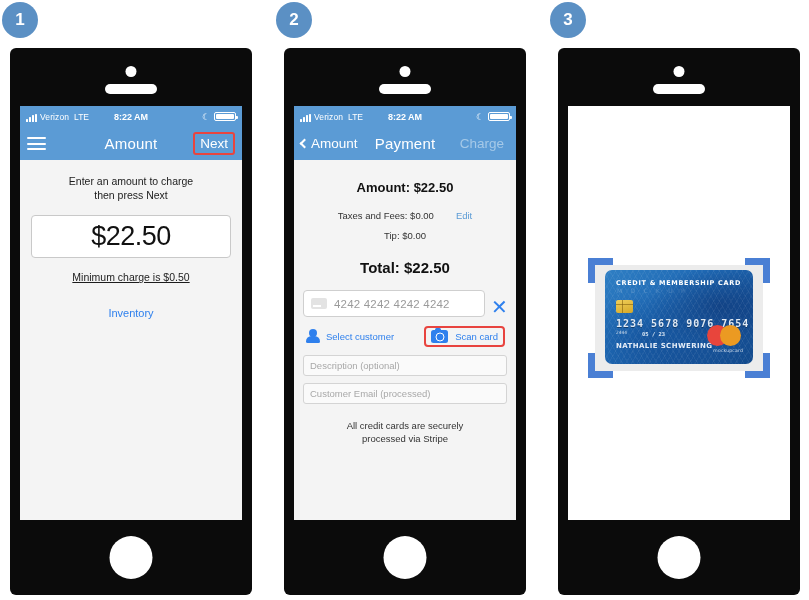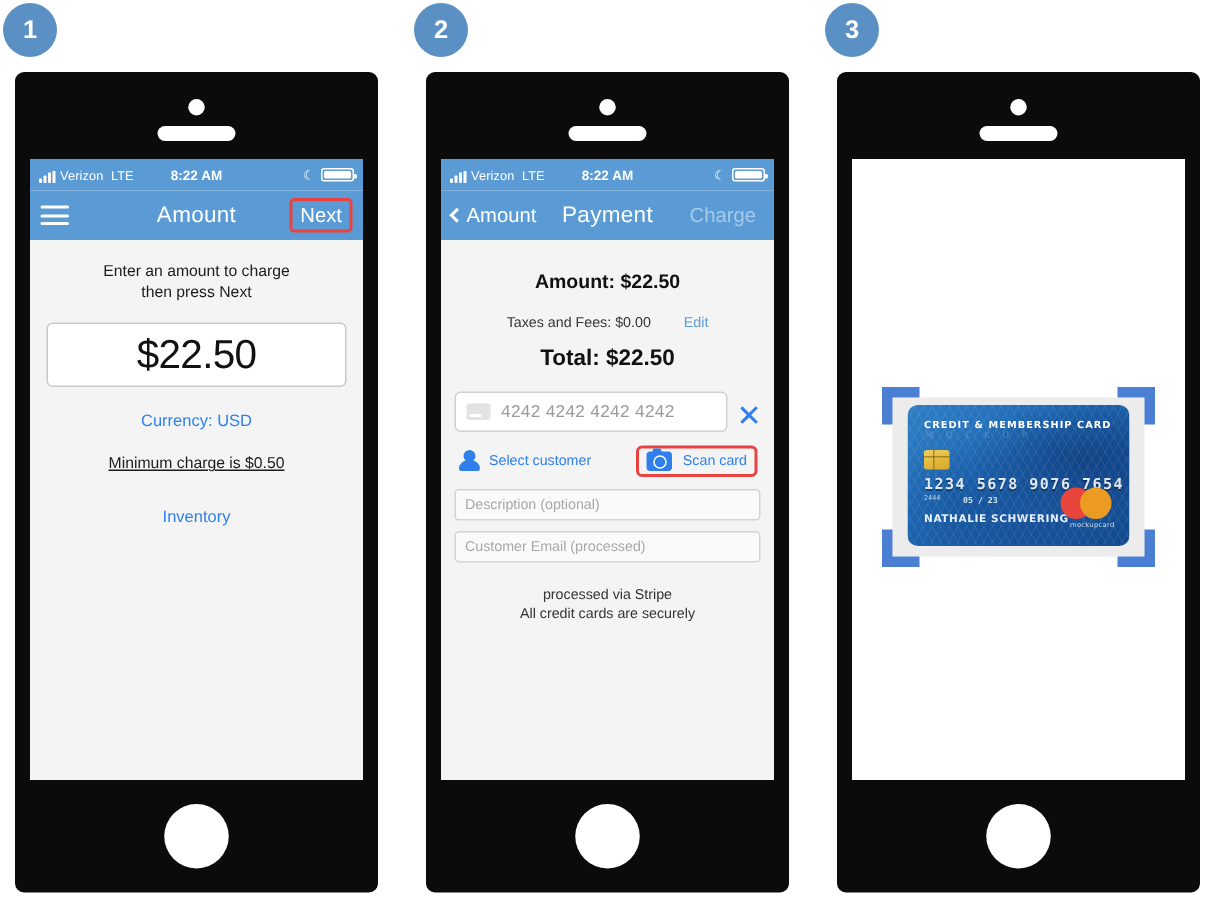--- a/index.html
+++ b/index.html
@@ -474,23 +474,20 @@
     </div>
 
     <div class="body-1">
       <div class="hint">
         <div>Enter an amount to charge</div>
         <div>then press Next</div>
       </div>
       <div class="amount-box">
         <span class="amount-value">$22.50</span>
       </div>
-      <div class="currency-line">
-        <span class="link-blue">Currency: USD</span>
-      </div>
       <div class="minimum-line">Minimum charge is $0.50</div>
       <div>
         <span class="link-blue">Inventory</span>
       </div>
     </div>
   </div>
 
   <div class="home-button"></div>
 </div>
 
@@ -532,20 +529,21 @@
     <div class="body-2">
       <div class="tip-spacer"></div>
 
 
       <div class="totals">
         <div class="amount-line">Amount: $22.50</div>
         <div class="fee-line">
           <span>Taxes and Fees: $0.00</span>
           <span class="fee-edit">Edit</span>
         </div>
+        <div class="tip-line">Tip: $0.00</div>
         <div class="total-line">Total: $22.50</div>
       </div>
 
       <div class="card-input-row">
         <div class="card-input">
           <span class="card-glyph"></span>
           <span class="card-number">4242 4242 4242 4242</span>
         </div>
         <span class="x-close">✕</span>
       </div>
@@ -565,22 +563,22 @@
       </div>
 
       <div class="text-field">
         <span>Description (optional)</span>
       </div>
       <div class="text-field">
         <span>Customer Email (processed)</span>
       </div>
 
       <div class="stripe-note">
+        <div>All credit cards are securely</div>
         <div>processed via Stripe</div>
-        <div>All credit cards are securely</div>
       </div>
     </div>
   </div>
 
   <div class="home-button"></div>
 </div>
 
 <div class="phone" id="phone-3">
   <div class="speaker-dot"></div>
   <div class="speaker-bar"></div>

